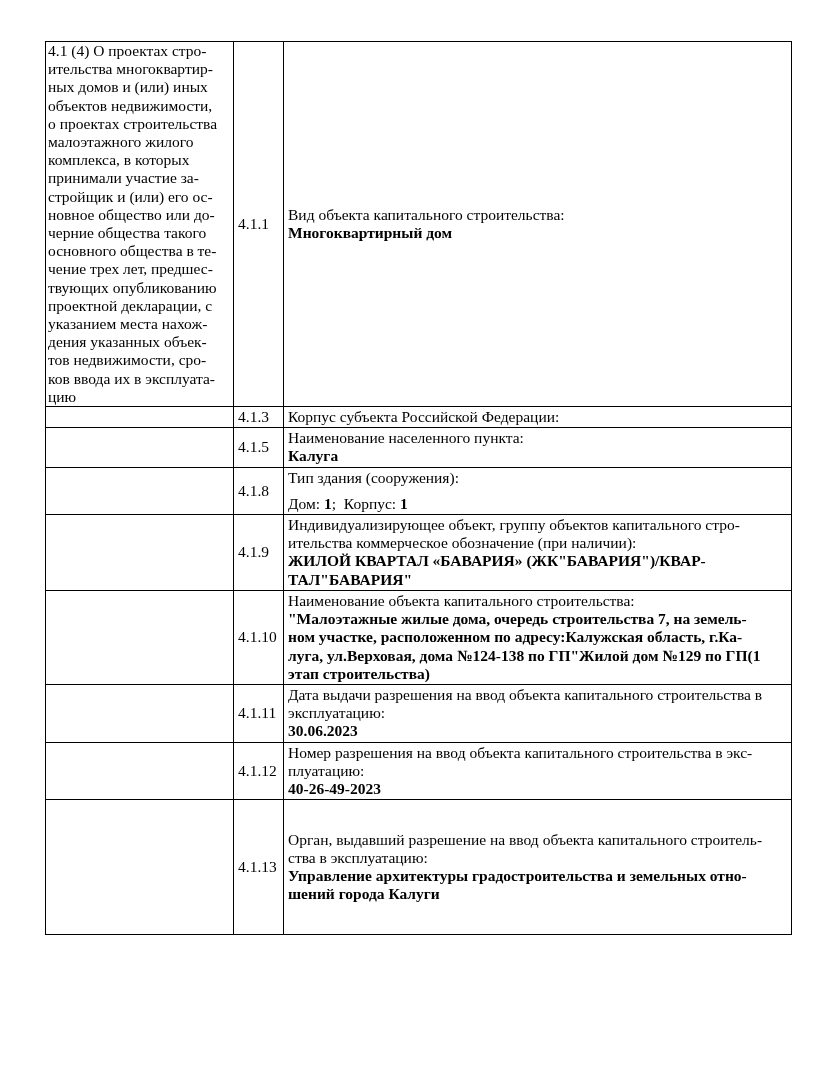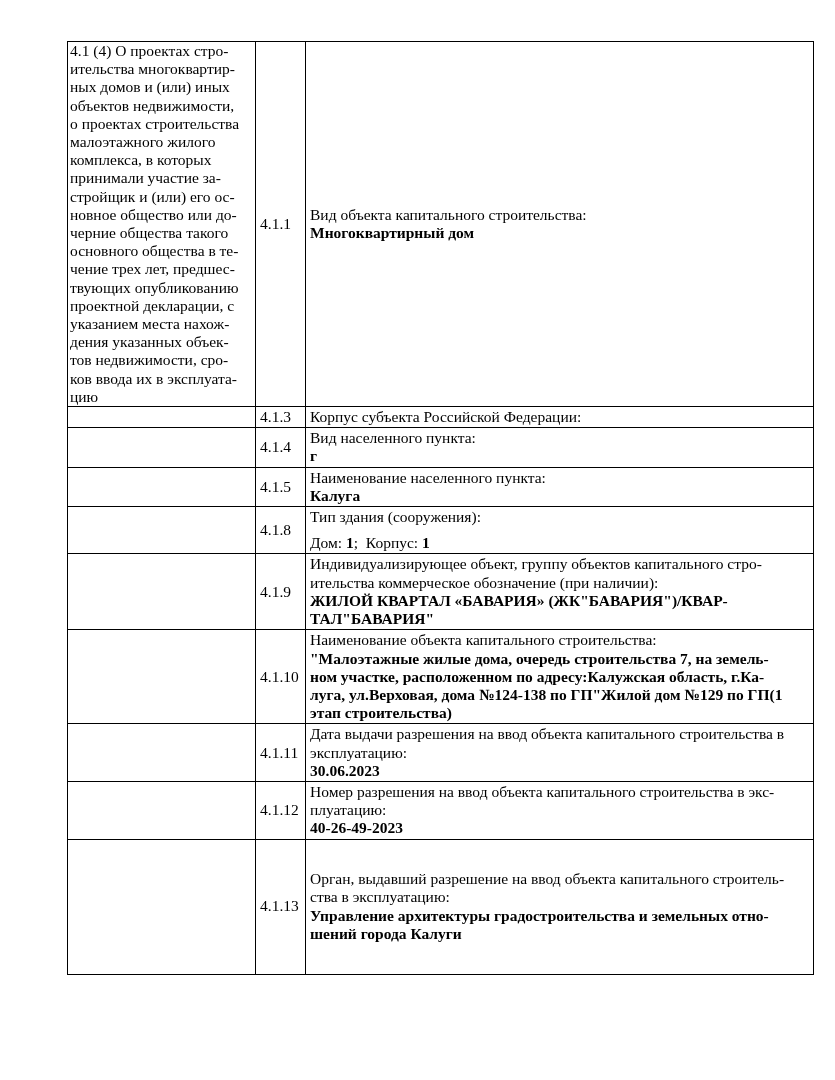--- a/index.html
+++ b/index.html
@@ -1,18 +1,18 @@
 <!DOCTYPE html>
 <html><head>
 <meta charset="utf-8">
 <style>
   html, body { margin:0; padding:0; background:#ffffff; }
   .page {
     width:835px; height:1080px; box-sizing:border-box;
-    padding:41px 44px 0 67px; background:#ffffff;
+    padding:41px 44px 0 45px; background:#ffffff;
     font-family:"Liberation Serif","DejaVu Serif",serif; color:#000;
     overflow:hidden;
   }
   table.decl { border-collapse:collapse; width:746px; table-layout:fixed; }
   .decl td {
     border:1px solid #000; vertical-align:middle;
     padding:1px 4px; font-size:15.5px; line-height:18.2px;
     overflow:hidden; word-wrap:break-word;
   }
   td.col-note { vertical-align:top; white-space:pre-line; padding:0 2px 0 2px; }
@@ -65,28 +65,20 @@
 
 
       <tr>
         <td class="col-note"></td>
         <td>4.1.3</td>
         <td>
           <span class="label">Корпус субъекта Российской Федерации:</span>
         </td>
       </tr>
 
-      <tr>
-        <td class="col-note"></td>
-        <td>4.1.4</td>
-        <td>
-          <span class="label">Вид населенного пункта:</span>
-          <span class="value">г</span>
-        </td>
-      </tr>
 
       <tr>
         <td class="col-note"></td>
         <td>4.1.5</td>
         <td>
           <span class="label">Наименование населенного пункта:</span>
           <span class="value">Калуга</span>
         </td>
       </tr>
 

